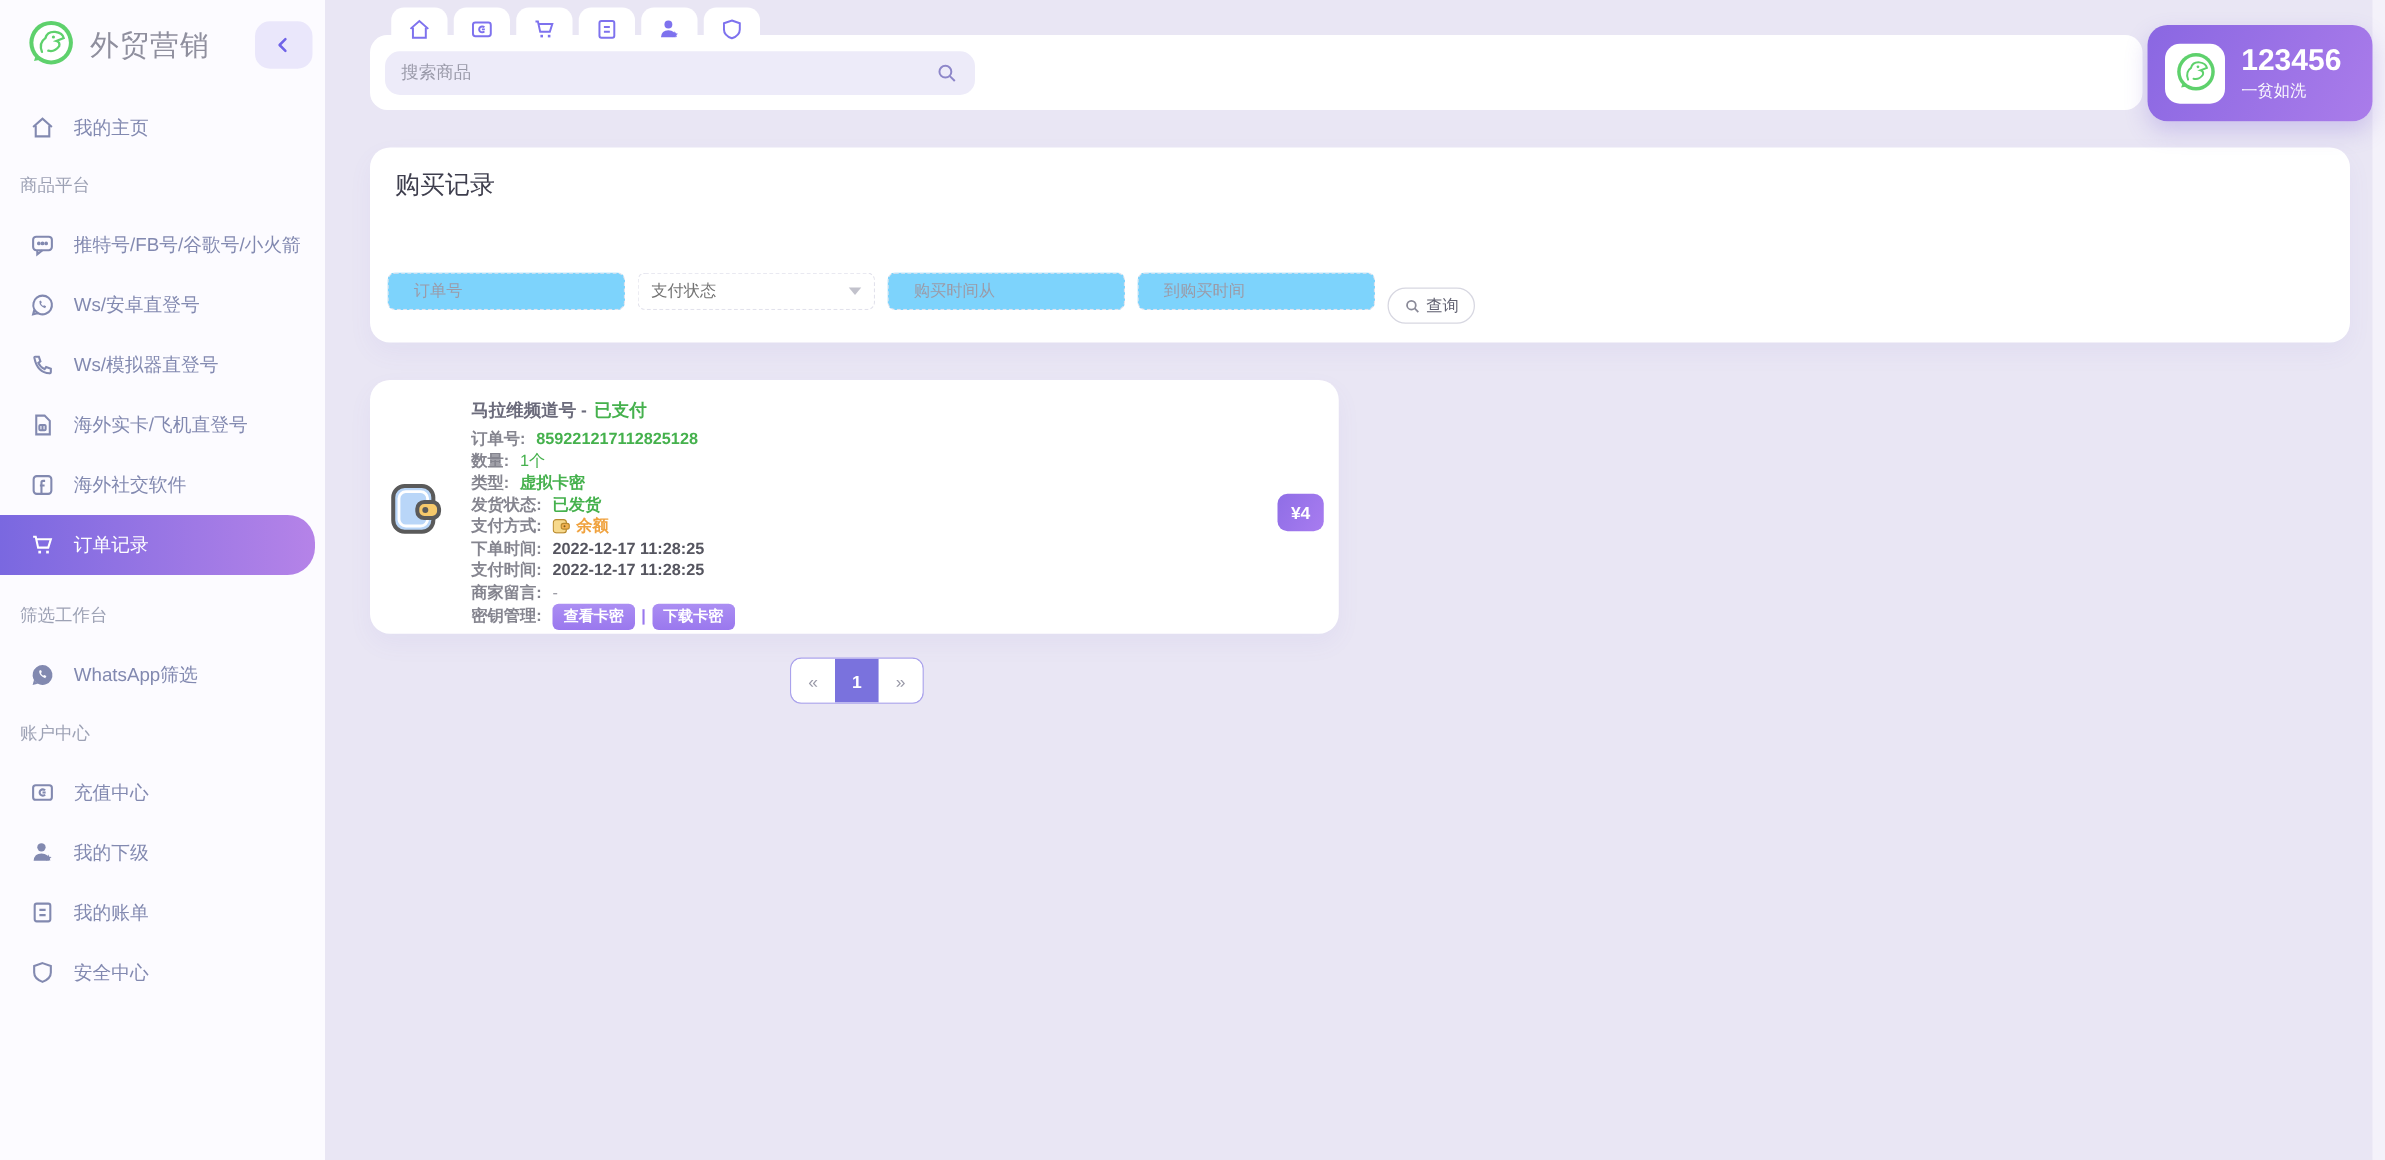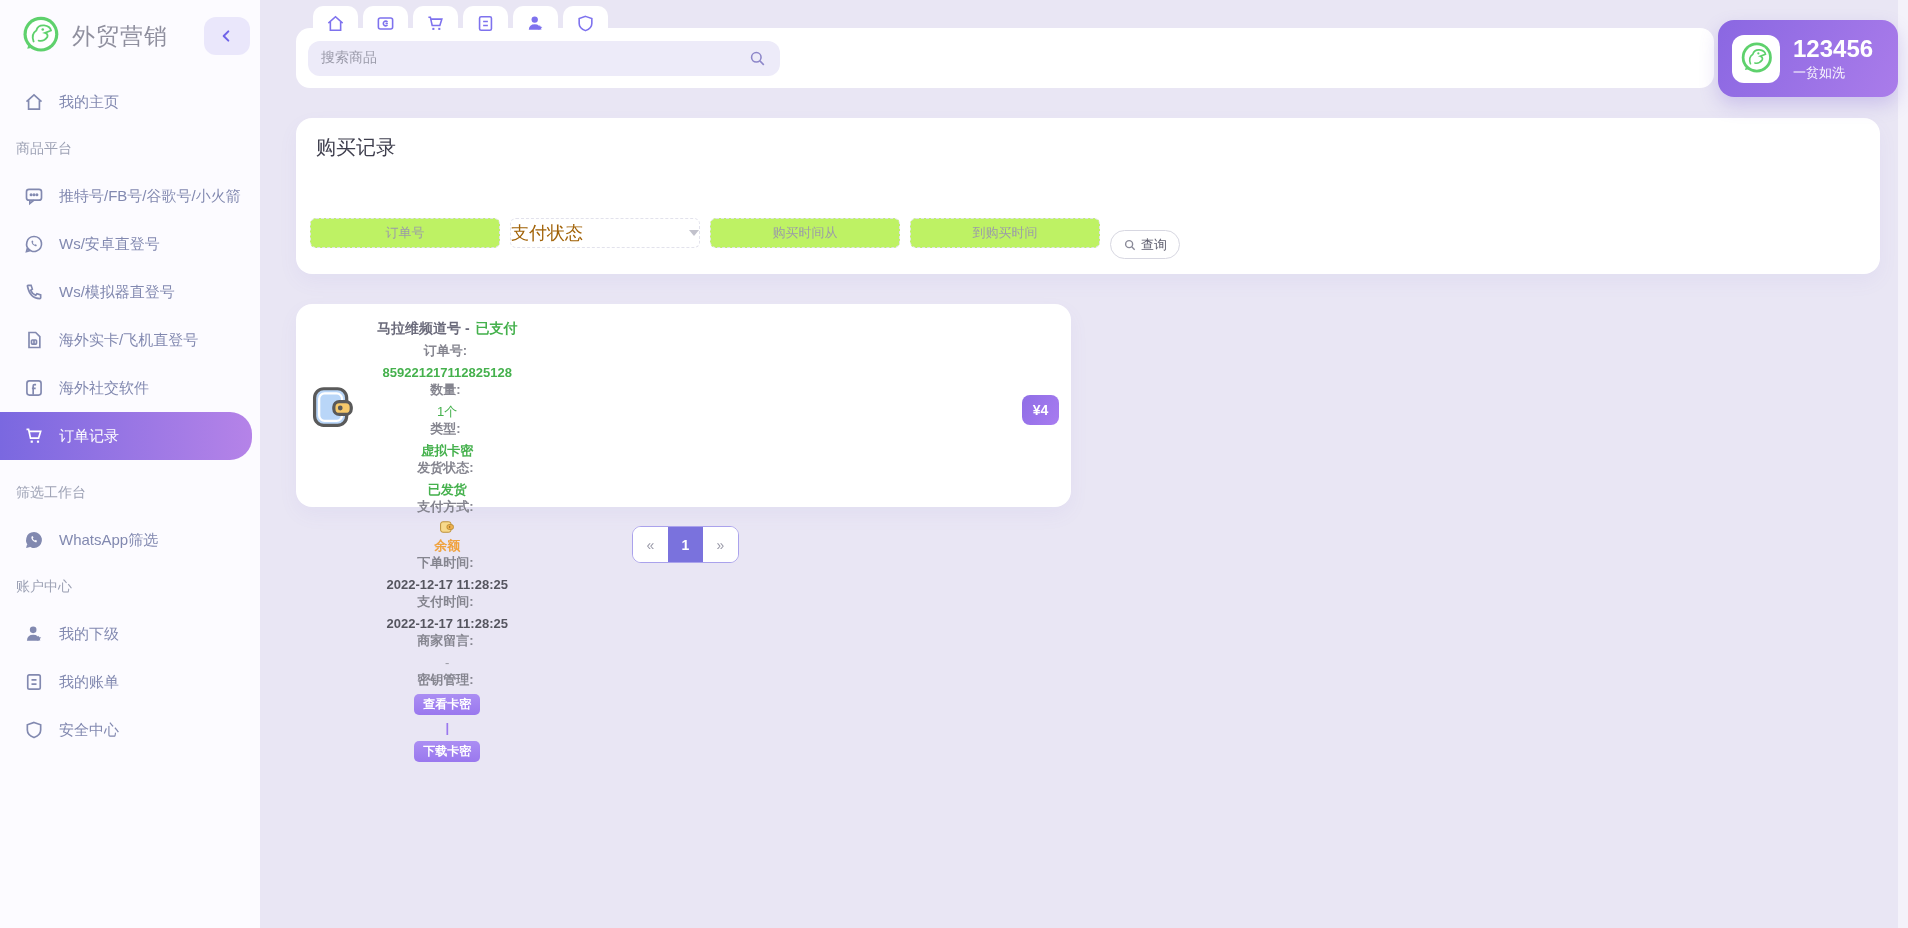--- a/index.html
+++ b/index.html
@@ -28,34 +28,34 @@
 
   .user-badge { position:absolute; left:1718px; top:20px; width:180px; height:77px; border-radius:16px; background:linear-gradient(120deg,#8a67e2,#aa7cea); display:flex; align-items:center; gap:13px; padding-left:14px; box-shadow:0 8px 18px rgba(120,90,210,.25); z-index:3; cursor:pointer; }
   .badge-logo { width:48px; height:48px; background:#fff; border-radius:12px; display:flex; align-items:center; justify-content:center; }
   .badge-id { font-size:24px; font-weight:bold; color:#fff; line-height:26px; }
   .badge-motto { font-size:13px; color:rgba(255,255,255,.95); margin-top:2px; }
 
   
   .filter-card { position:absolute; left:296px; top:118px; width:1584px; height:156px; background:#fff; border-radius:16px; box-shadow:0 8px 20px rgba(120,100,200,.06); }
   .page-title { position:absolute; left:20px; top:16px; font-size:20px; color:#3e3e4d; }
   .filter-row { position:absolute; left:14px; top:88px; display:flex; align-items:center; gap:10px; }
-  .f-input { width:190px; height:30px; border:1px dashed #e2e2ec; border-radius:6px; padding:0 20px; font-size:13px; color:#55555f; background:#bef264; outline:none; font-family:inherit;text-align:center; }
+  .f-input { width:190px; height:30px; border:1px dashed #e2e2ec; border-radius:6px; padding:0 20px; font-size:13px; color:#55555f; background:#7dd3fc; outline:none; font-family:inherit; }
   .f-input::placeholder { color:#9b9ba8; }
-  .f-select { width:190px; height:30px; border:1px dashed #e2e2ec; border-radius:6px; padding:0 0; display:flex; align-items:center; justify-content:space-between; color:#a16207; font-size:18px; cursor:pointer; background:#fff; }
+  .f-select { width:190px; height:30px; border:1px dashed #e2e2ec; border-radius:6px; padding:0 10px; display:flex; align-items:center; justify-content:space-between; color:#737373; font-size:13px; cursor:pointer; background:#fff; }
   .caret { width:0; height:0; border-left:5px solid transparent; border-right:5px solid transparent; border-top:6px solid #c2c2cc; }
   .query-btn { height:29px; padding:0 12px; border:1px solid #d7d7e1; border-radius:15px; background:#fff; display:flex; align-items:center; gap:4px; font-size:13px; color:#606070; cursor:pointer;margin-top:24px; }
   .query-btn .icon { color:#8a8a98; }
 
   
   .order-card { position:absolute; left:296px; top:304px; width:775px; height:203px; background:#fff; border-radius:16px; box-shadow:0 8px 20px rgba(120,100,200,.06); }
   .product-thumb { position:absolute; left:14px; top:80px; }
   .order-body { position:absolute; left:81px; top:16px; }
   .o-title { font-size:14px; font-weight:bold; color:#6b6b7b; margin-bottom:5px; }
   .o-title .green { margin-left:2px; }
-  .o-row { display:flex; align-items:center; gap:5px; font-size:13px; line-height:16.5px; margin-top:1px;flex-direction:column; }
+  .o-row { display:flex; align-items:center; gap:5px; font-size:13px; line-height:16.5px; margin-top:1px; }
   .lbl { color:#85858f; font-weight:600; white-space:pre; }
   .green { color:#45b14d; }
   .green-b { color:#45b14d; font-weight:bold; }
   .orange { color:#f0a23e; font-weight:bold; }
   .dark-b { color:#55555f; font-weight:bold; }
   .plain { color:#9a9aa4; }
   .key-btn { background:linear-gradient(180deg,#ab8ef3,#9a78ee); color:#fff; font-size:12px; font-weight:bold; padding:2px 9px; border-radius:5px; border:none; cursor:pointer; font-family:inherit; }
   .key-sep { color:#9a78ee; font-weight:bold; }
   .price-badge { position:absolute; left:726px; top:91px; width:37px; height:30px; border-radius:8px; background:linear-gradient(120deg,#8f6ee6,#a87cf0); display:flex; align-items:center; justify-content:center; color:#fff; font-size:14px; font-weight:bold; }
 
@@ -176,20 +176,30 @@
             <path d="M12 2.5 a9.5 9.5 0 1 1 -8.2 14.2 L2.5 21.5 l4.9-1.2 A9.5 9.5 0 0 1 12 2.5 Z" fill="currentColor"></path>
             <path d="M8.8 8 q-.3 5 5.8 7 l1.2-2 -2.2-1.1 -1 .7 q-1.7-1.1-2.1-2.6 l.9-.8 -.9-2.1 z" fill="#fcfbff"></path>
           </svg>
         </span>
       <span>WhatsApp筛选</span>
     </div>
 
 
     <div class="menu-section">账户中心</div>
 
+    <div class="menu-item">
+      <span class="icon">
+          <svg width="20" height="20" viewBox="0 0 24 24" fill="none" stroke="currentColor" stroke-width="2">
+            <rect x="3" y="5" width="18" height="14" rx="2.5"></rect>
+            <path d="M14.5 10 a3 3 0 1 0 0 4"></path>
+            <path d="M12 12 h3"></path>
+          </svg>
+        </span>
+      <span>充值中心</span>
+    </div>
 
     <div class="menu-item">
       <span class="icon">
           <svg width="20" height="20" viewBox="0 0 24 24" fill="currentColor">
             <circle cx="11" cy="7" r="4"></circle>
             <path d="M3.5 20 q.5-7 7.5-7 q7 0 7.5 7 Z"></path>
             <path d="M17.5 14 l1 2 2.2 .3 -1.6 1.5 .4 2.2 -2-1 -2 1 .4-2.2 -1.6-1.5 2.2-.3 Z"></path>
           </svg>
         </span>
       <span>我的下级</span>

